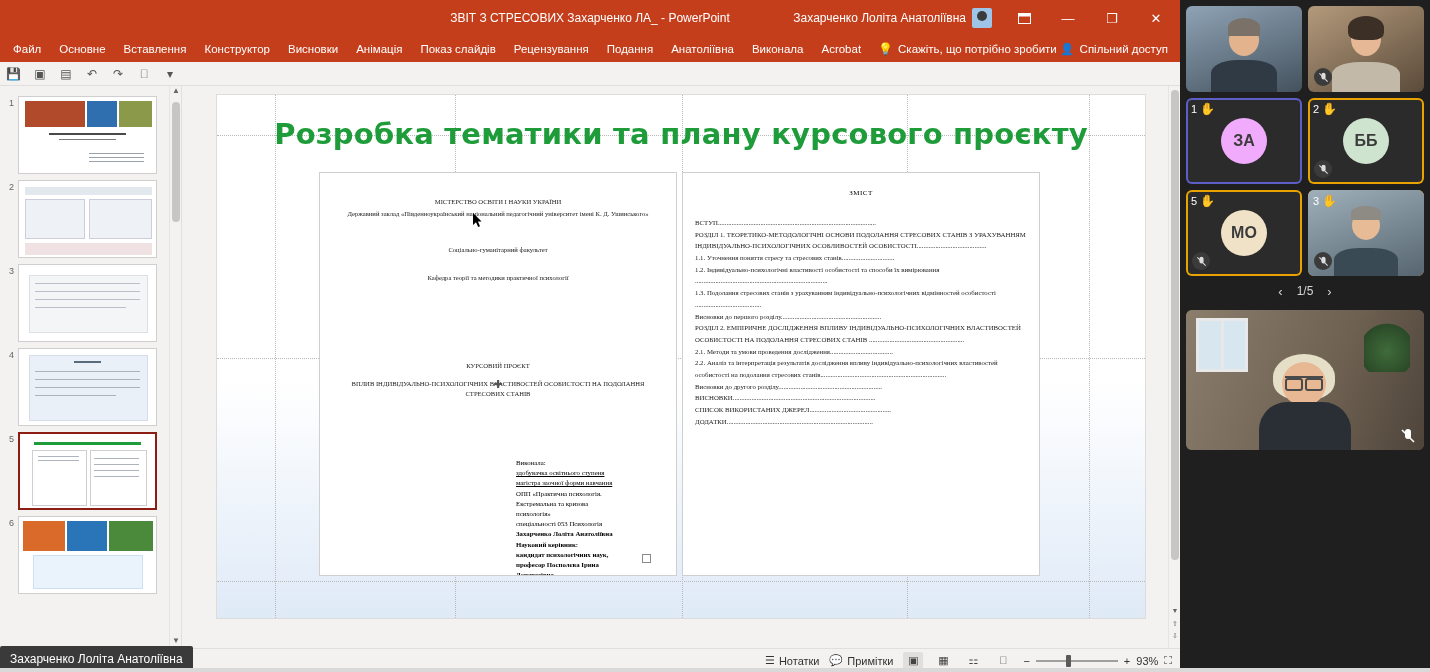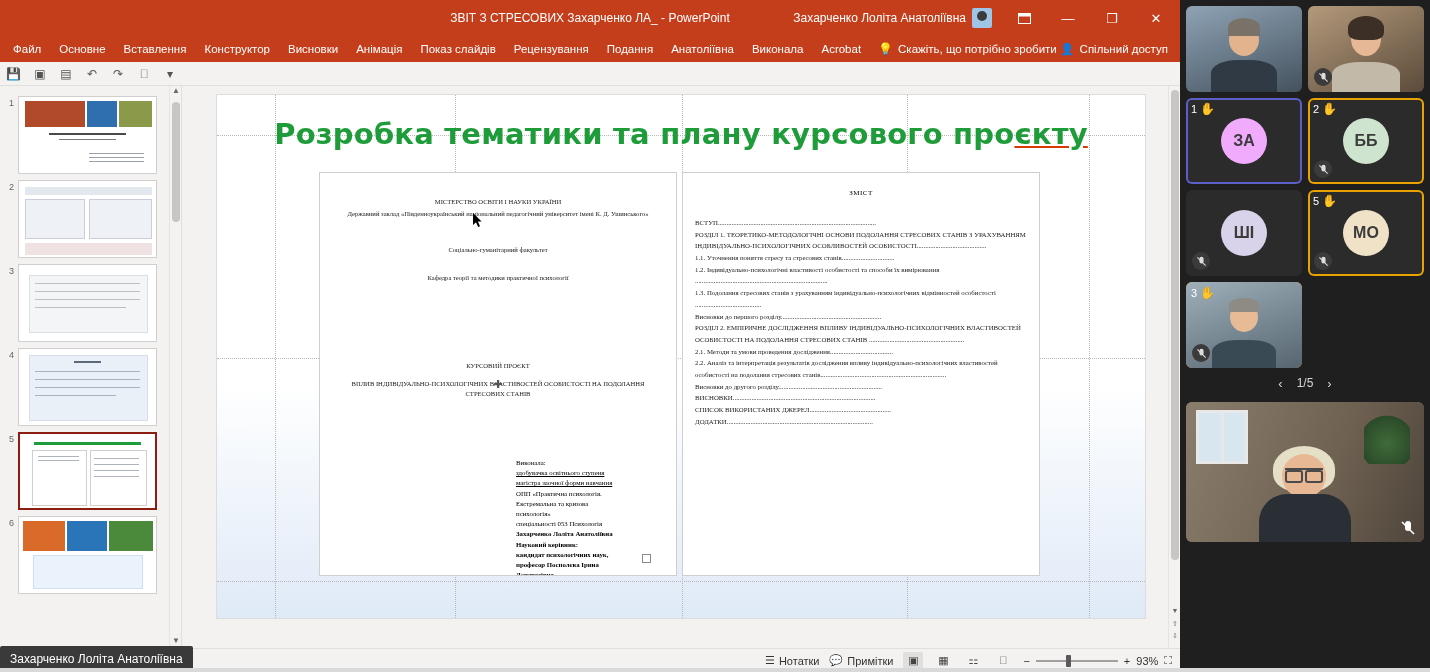--- a/index.html
+++ b/index.html
@@ -68,21 +68,21 @@
   .slide {
     width: 930px; height: 525px; position: relative; overflow: hidden;
     background: linear-gradient(to bottom, #ffffff 0%, #ffffff 55%, #dfeaf7 100%);
     border: 1px solid #dcdcdc;
   }
   .slide-title {
     position: absolute; top: 22px; left: 0; right: 0; text-align: center;
     font-size: 29px; font-weight: bold; color: #1f9c3a; letter-spacing: .2px;
     font-family: "DejaVu Sans", sans-serif;
   }
-  .slide-title .sp { text-decoration: underline; text-decoration-color: #d83b01; margin-top: 36px; }
+  .slide-title .sp { text-decoration-color: #d83b01; margin-top: 36px; }
   .doc-page {
     position: absolute; background: #fff; border: 1px solid #cfcfcf; overflow: hidden;
   }
   .doc-left { left: 102px; top: 77px; width: 358px; height: 404px; }
   .doc-right { left: 465px; top: 77px; width: 358px; height: 404px; }
   .dl-center { text-align: center; font-family: "Liberation Serif", serif; color: #1a1a1a; }
   .doc-left .blk { position: absolute; left: 14px; right: 14px; }
   .dsmall { font-size: 6.6px; line-height: 1.45; }
   .doc-right .rhead { text-align: center; font-size: 7px; font-family: "Liberation Serif", serif; letter-spacing: .5px; }
   .toc { position: absolute; left: 12px; right: 10px; top: 44px; font-family: "Liberation Serif", serif; font-size: 6.8px; line-height: 1.72; color: #1b1b1b; }
@@ -446,31 +446,20 @@
           <span>ББ</span>
         </div>
         <span class="mic-off">
           <svg viewBox="0 0 16 16">
               <path d="M5 4a3 3 0 016 0v4a3 3 0 01-6 0z" fill="#ddd"></path>
               <path d="M2 2l12 12" stroke="#ddd" stroke-width="1.6"></path>
             </svg>
         </span>
       </div>
 
-      <div class="tile">
-        <div class="initials" style="background:#d8d2ea">
-          <span>ШІ</span>
-        </div>
-        <span class="mic-off">
-          <svg viewBox="0 0 16 16">
-              <path d="M5 4a3 3 0 016 0v4a3 3 0 01-6 0z" fill="#ddd"></path>
-              <path d="M2 2l12 12" stroke="#ddd" stroke-width="1.6"></path>
-            </svg>
-        </span>
-      </div>
 
       <div class="tile hl-amber">
         <span class="raise">
           <span>5</span>
           <span class="hand">✋</span>
         </span>
         <div class="initials" style="background:#f0e2c6">
           <span>МО</span>
         </div>
         <span class="mic-off">

